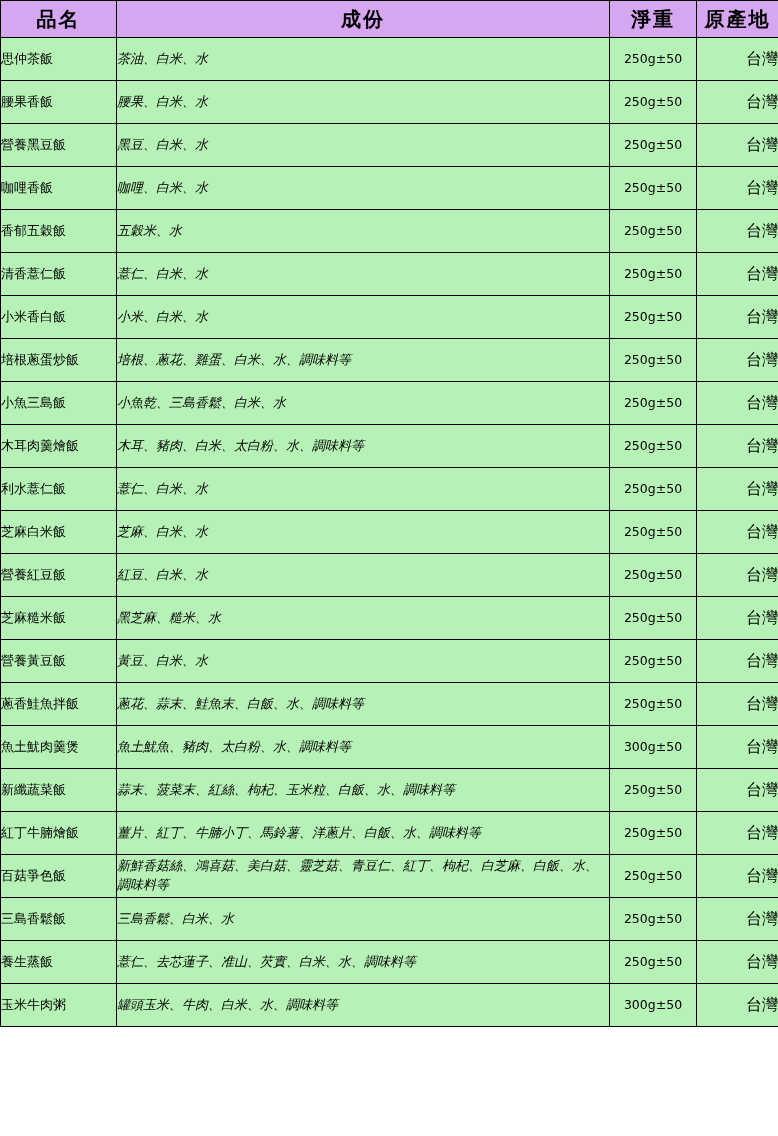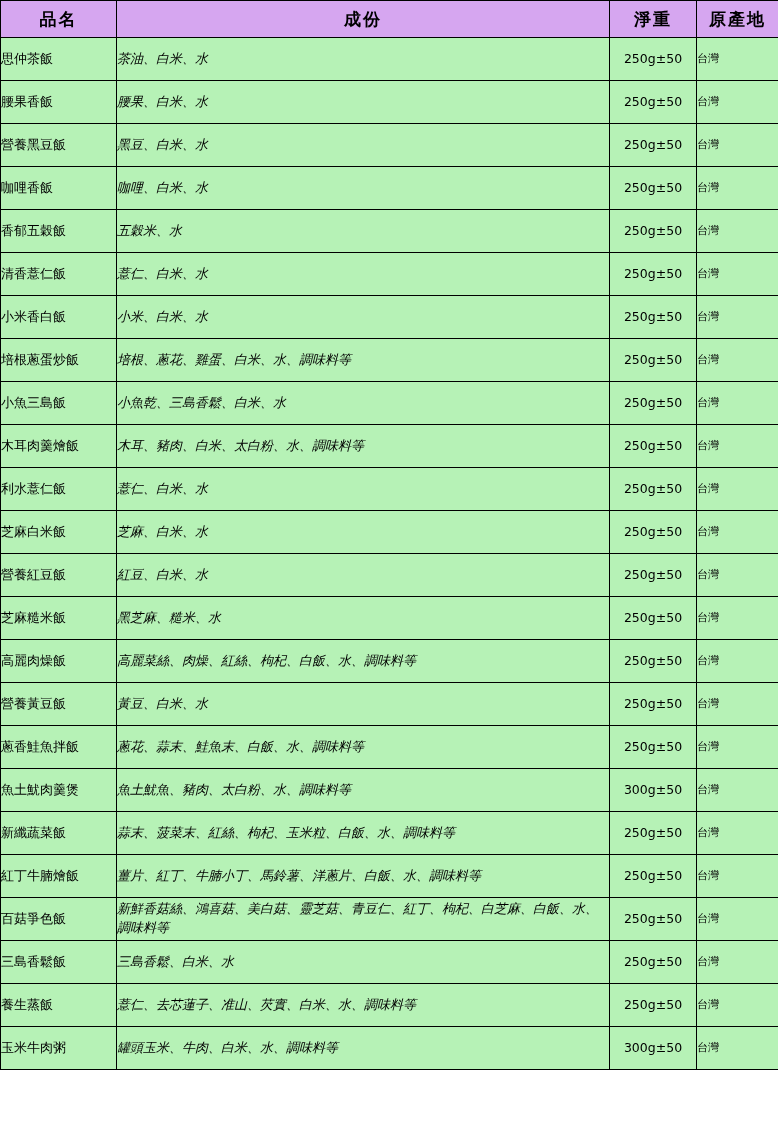--- a/index.html
+++ b/index.html
@@ -19,21 +19,21 @@
   table.product-table th,
   table.product-table td {
     border: 1px solid #000000;
     padding: 0;
     vertical-align: middle;
   }
   thead th {
     background: #d6a6f0;
     text-align: center;
     font-weight: bold;
-    font-size: 17px;
+    font-size: 20px;
     height: 36px;
     letter-spacing: 2px;
     color: #000000;
   }
   tbody td {
     background: #b6f2b6;
     font-size: 13px;
     color: #000000;
     height: 42px;
     line-height: 1.45;
@@ -46,22 +46,22 @@
   td.col-ing {
     text-align: left;
     padding: 5px 7px;
     font-style: italic;
   }
   td.col-weight {
     text-align: center;
     font-size: 12.5px;
   }
   td.col-origin {
-    text-align: left;
-    font-size: 11px;
+    text-align: right;
+    font-size: 16px;
   }
   col.c-name { width: 116px; }
   col.c-ing  { width: 493px; }
   col.c-wt   { width: 87px; }
   col.c-org  { width: 82px; }
 </style>
 </head>
 <body>
 
 <table class="product-table">
@@ -158,26 +158,20 @@
         <td class="col-weight">250g±50</td>
         <td class="col-origin">台灣</td>
       </tr>
       <tr>
         <td class="col-name">芝麻糙米飯</td>
         <td class="col-ing">黑芝麻、糙米、水</td>
         <td class="col-weight">250g±50</td>
         <td class="col-origin">台灣</td>
       </tr>
       <tr>
-        <td class="col-name">高麗肉燥飯</td>
-        <td class="col-ing">高麗菜絲、肉燥、紅絲、枸杞、白飯、水、調味料等</td>
-        <td class="col-weight">250g±50</td>
-        <td class="col-origin">台灣</td>
-      </tr>
-      <tr>
         <td class="col-name">營養黃豆飯</td>
         <td class="col-ing">黃豆、白米、水</td>
         <td class="col-weight">250g±50</td>
         <td class="col-origin">台灣</td>
       </tr>
       <tr>
         <td class="col-name">蔥香鮭魚拌飯</td>
         <td class="col-ing">蔥花、蒜末、鮭魚末、白飯、水、調味料等</td>
         <td class="col-weight">250g±50</td>
         <td class="col-origin">台灣</td>

